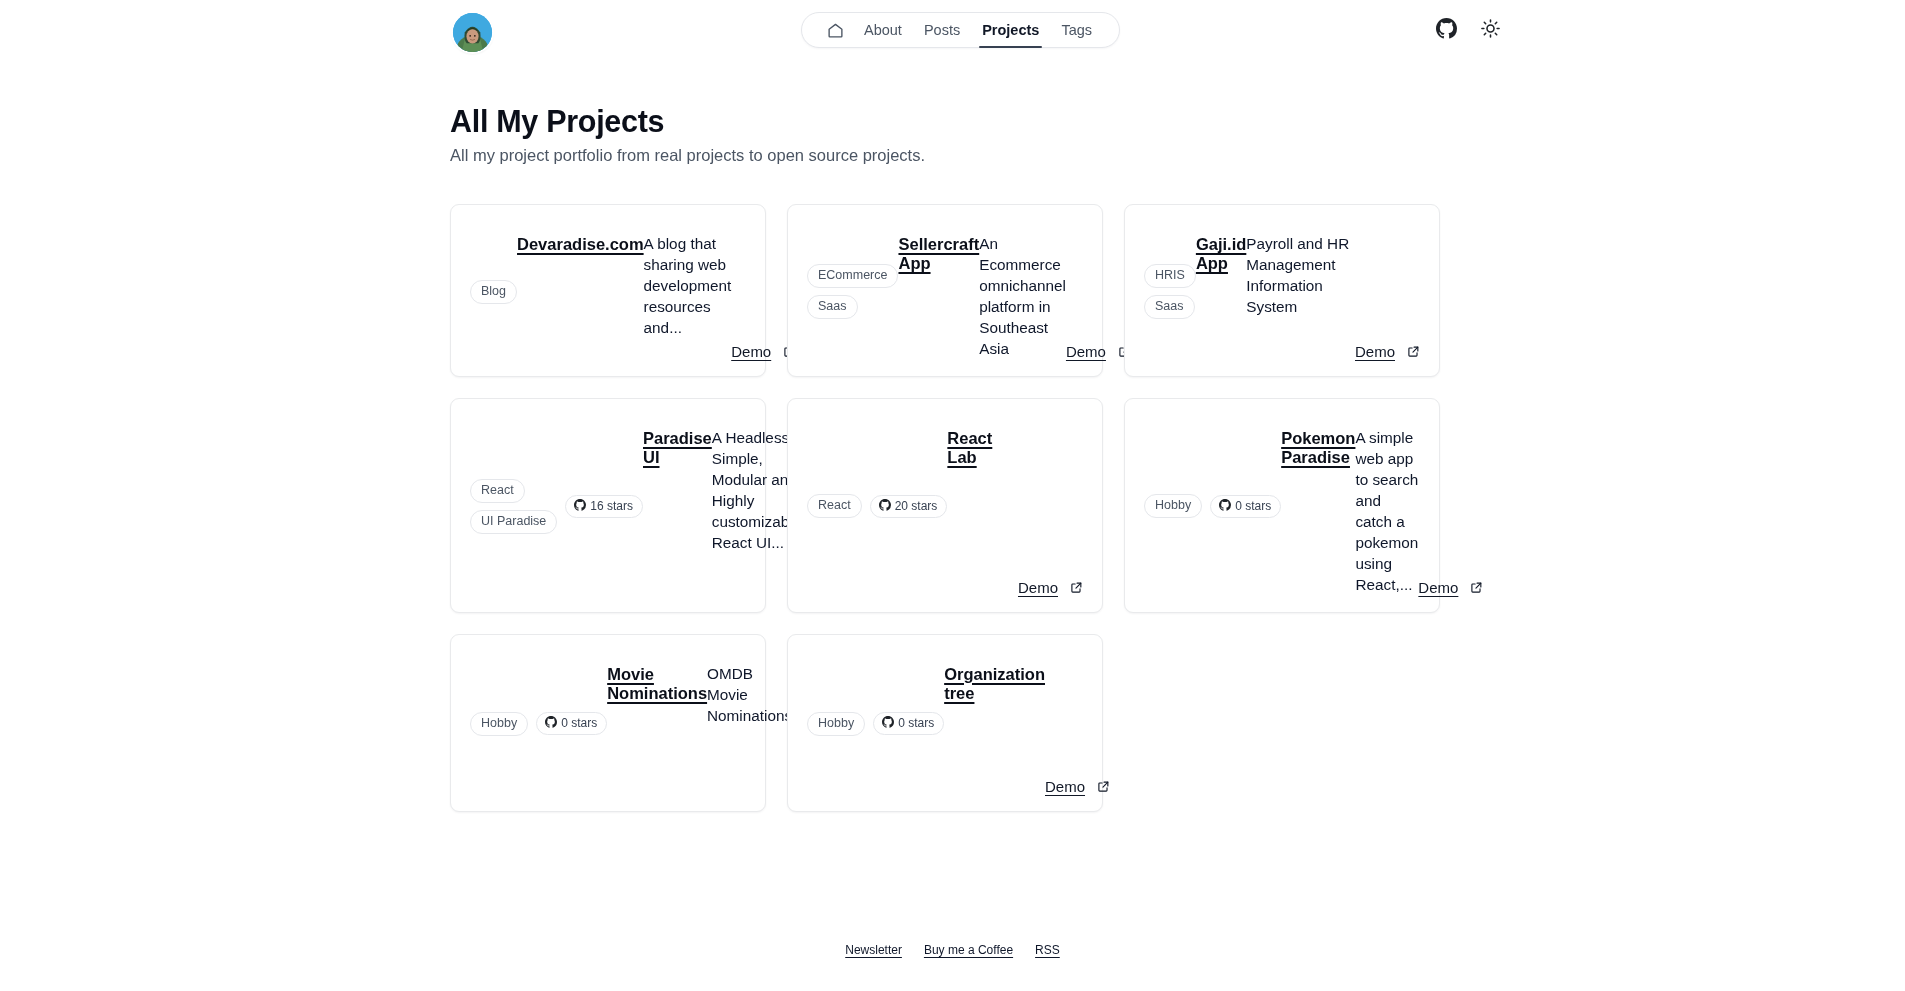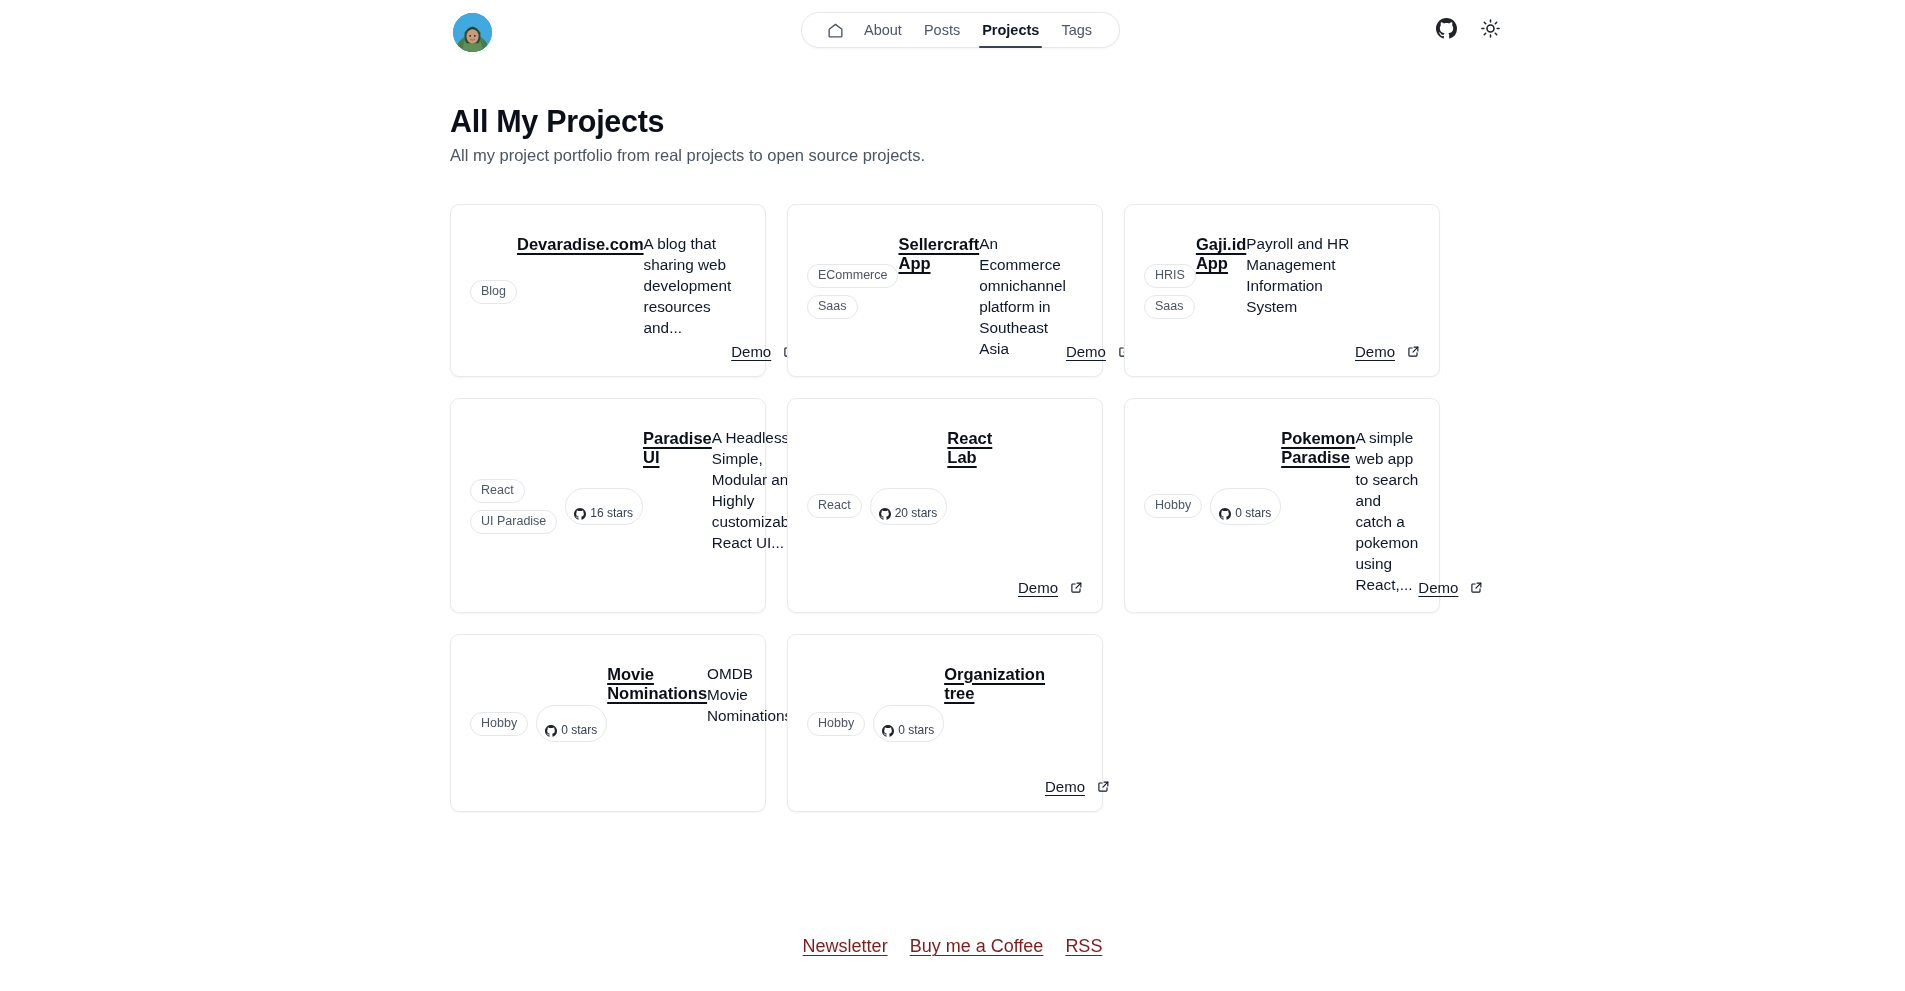--- a/index.html
+++ b/index.html
@@ -163,26 +163,26 @@
     font-size: 12.5px;
     line-height: 1.2;
     color: #4b5563;
     white-space: nowrap;
     background: #fff;
   }
 
   .stars-badge {
     border: 1px solid #e5e7eb;
     border-radius: 999px;
-    padding: 17px 9px 4px 8px;
+    padding: 3px 9px 4px 8px;
     font-size: 12px;
     line-height: 1.2;
     color: #374151;
     display: inline-flex;
-    align-items: flex-end;
+    align-items: flex-start;
     gap: 4px;
     white-space: nowrap;
     background: #fff;
   }
   .stars-badge svg { display: block; }
 
   .card-title {
     margin-top: 12px;
     font-size: 16.5px;
     font-weight: bold;
@@ -228,22 +228,22 @@
   .footer {
     width: 100%;
     flex: 0 0 auto;
     display: flex;
     justify-content: center;
     align-items: center;
     gap: 22px;
     padding-bottom: 34px;
   }
   .footer-link {
-    font-size: 18px;
-    color: #7f1d1d;
+    font-size: 12px;
+    color: #0f172a;
     text-decoration: underline;
     text-underline-offset: 3px;
     text-decoration-thickness: 1.1px;
     cursor: pointer;
   }
 </style>
 </head>
 <body>
 
 <div class="page">

